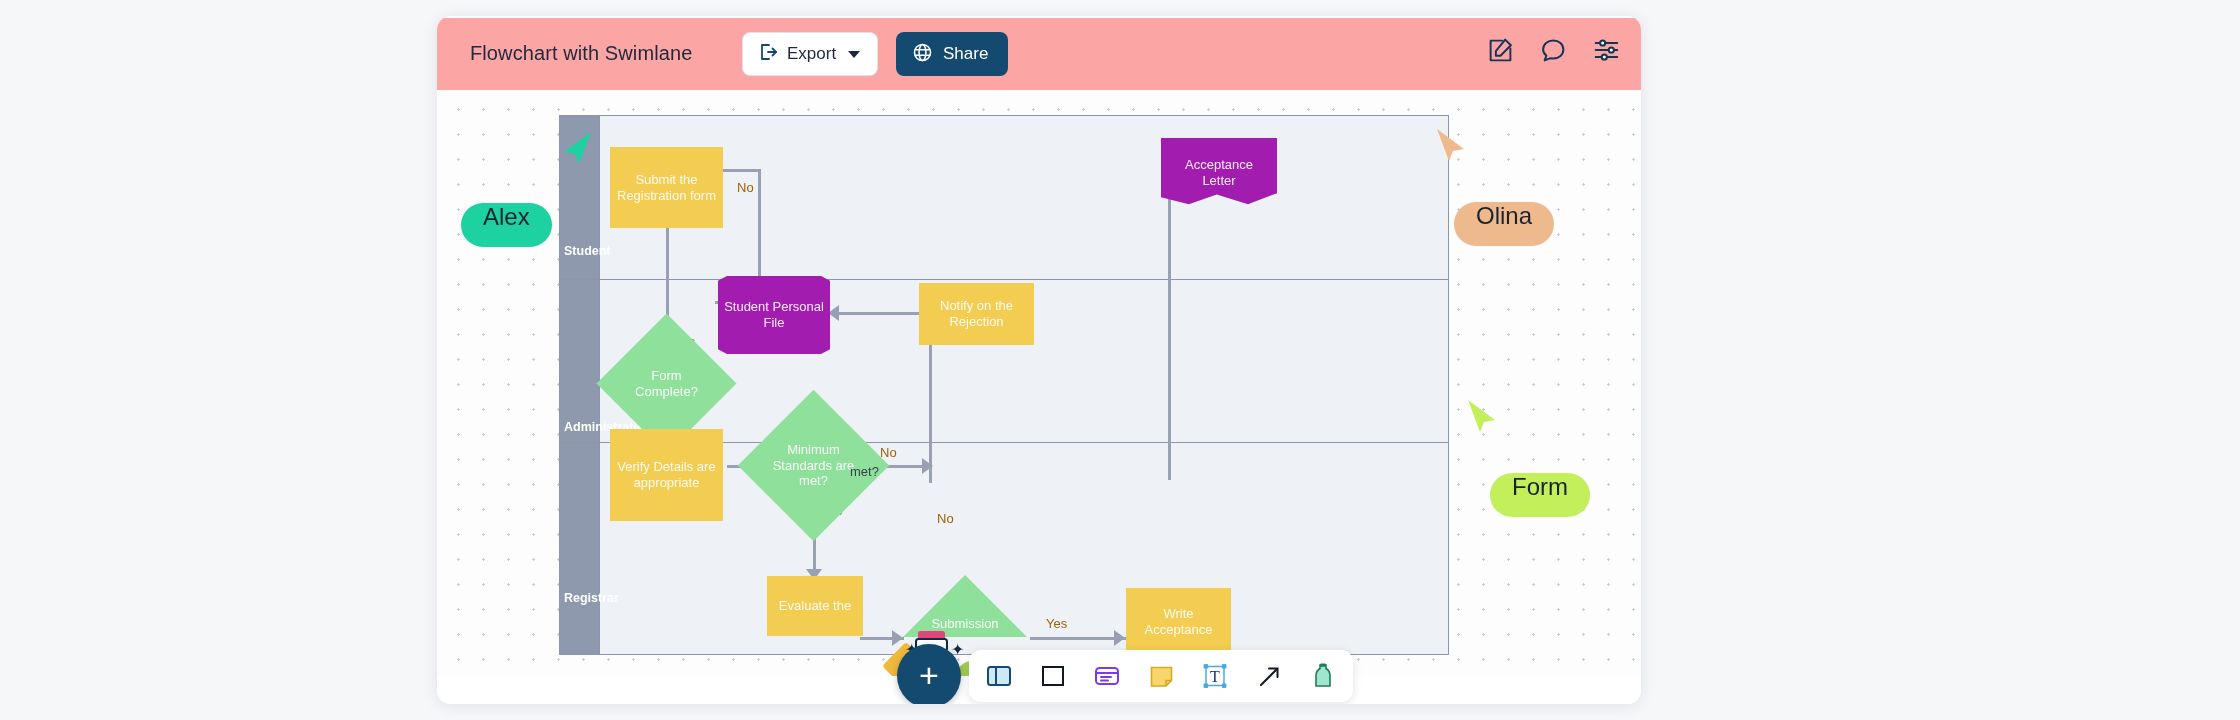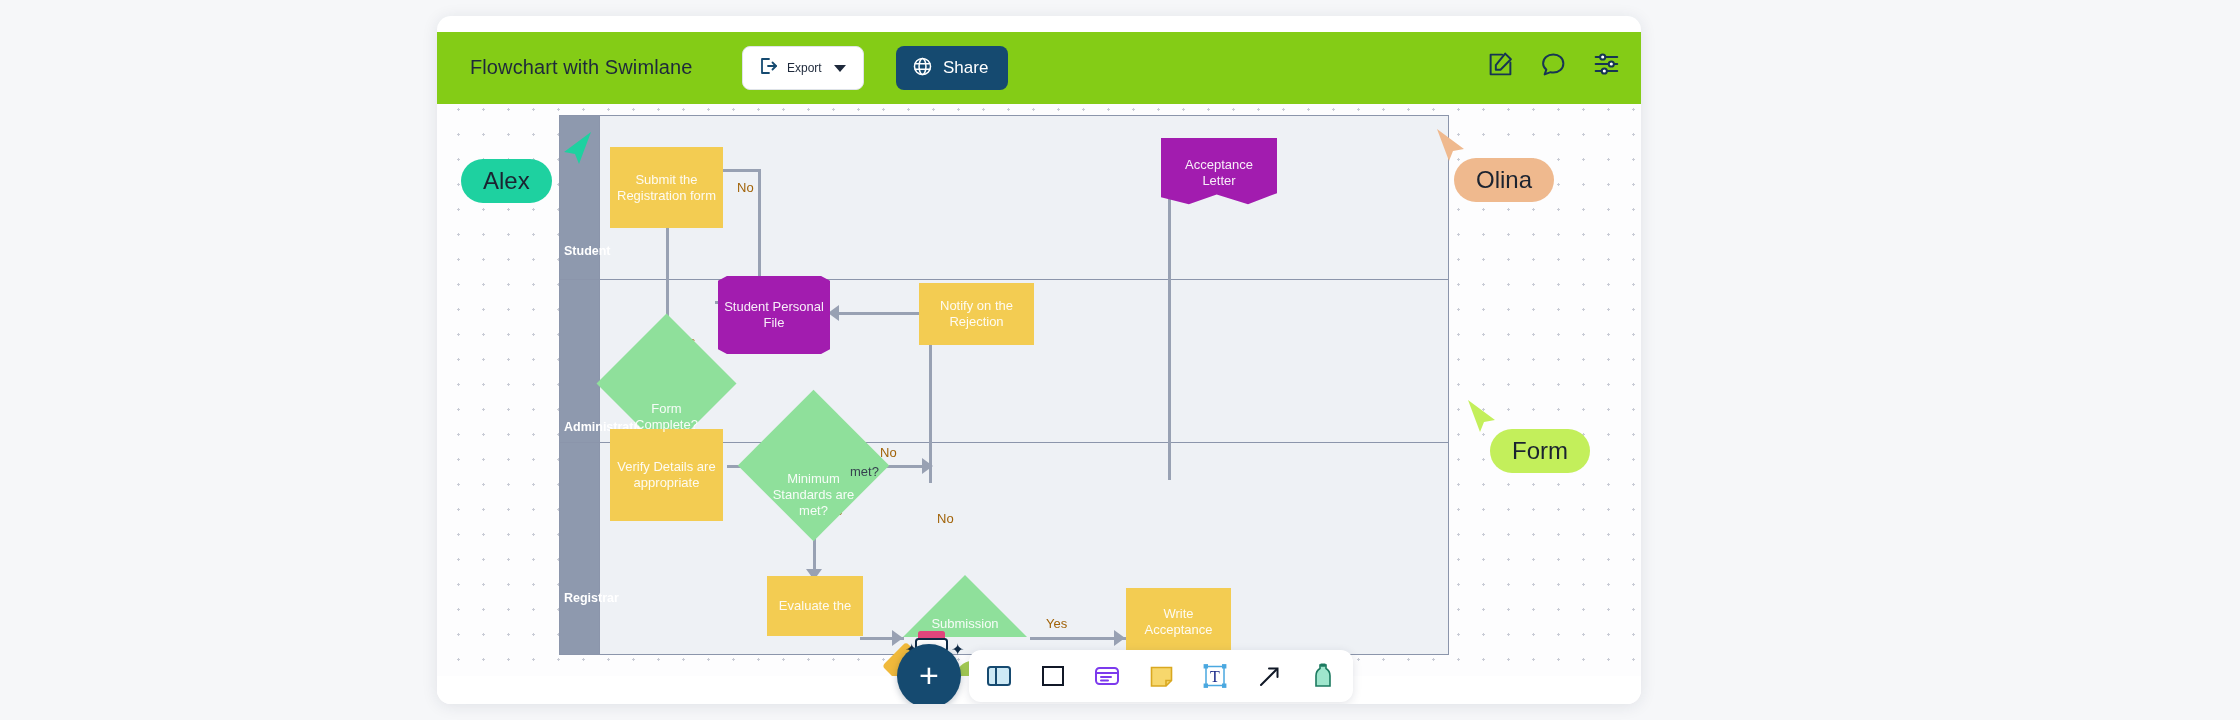--- a/index.html
+++ b/index.html
@@ -22,38 +22,38 @@
     left: 437px; top: 16px;
     width: 1204px; height: 688px;
     background: #ffffff;
     border-radius: 14px;
     box-shadow: 0 2px 16px rgba(30,40,70,.10);
     overflow: hidden;
   }
 
   
   .header {
-    position: absolute; left: 0; top: 16px;
+    position: absolute; left: 0; top: 2px;
     width: 1204px; height: 72px;
-    background: #84cc16;
+    background: #fca5a5;
     z-index: 40;
   }
   .doc-title {
     position: absolute; left: 33px; top: 24px;
     font-size: 20px; color: #1e293b; letter-spacing: .1px;
     white-space: nowrap;
   }
   .btn-export {
     position: absolute; left: 305px; top: 14px;
     height: 44px; padding: 0 17px 0 15px;
     display: flex; align-items: center; gap: 9px;
     border: 1px solid #dfe3e8; border-radius: 8px;
     background: #fff; cursor: pointer;
   }
-  .btn-export .lbl { font-size: 12px; color: #1e293b; text-align: center; }
+  .btn-export .lbl { font-size: 17px; color: #1e293b; text-align: center; }
   .caret {
     width: 0; height: 0; margin-left: 3px;
     border-left: 6px solid transparent;
     border-right: 6px solid transparent;
     border-top: 7px solid #1e293b;
   }
   .btn-share {
     position: absolute; left: 459px; top: 14px;
     height: 44px; padding: 0 20px 0 16px;
     display: flex; align-items: center; gap: 10px;
@@ -108,21 +108,21 @@
     position: absolute;
     display: flex; align-items: center; justify-content: center;
     text-align: center;
     color: #ffffff; font-size: 13px; line-height: 1.22;
     cursor: pointer;
   }
   .node .txt { padding: 0 6px; opacity: .92; }
 
   .n-rect   { background: #f3cc52; }
   .n-doc    { background: #a21caf; }
-  .n-dia    { background: transparent; align-items: flex-end; }
+  .n-dia    { background: transparent; }
   .diashape {
     position: absolute; inset: 0;
     background: #8fe09b;
     transform: rotate(45deg);
   }
   .node.n-dia .txt { position: relative; z-index: 2; }
 
   .tri {
     position: absolute;
     width: 0; height: 0;
@@ -145,24 +145,25 @@
     background: transparent; white-space: nowrap;
   }
   .ovl-lbl { position: absolute; font-size: 13px; color: #36414f; z-index: 5; }
 
   
   .collab { position: absolute; }
   .collab .pointer { position: absolute; line-height: 0; }
   .collab .pill {
     position: absolute;
     height: 44px; padding: 0 22px;
-    display: flex; align-items: center; justify-content: center;
+    display: flex; align-items: flex-start; justify-content: center;
     border-radius: 22px;
     font-size: 24px; color: #1b2330;
     white-space: nowrap;
+    margin-top: 44px;
   }
 
   .deco { position: absolute; }
   .deco-diamond {
     left: 452px; top: 633px; width: 34px; height: 34px;
     background: #f0b93b; transform: rotate(45deg); border-radius: 4px;
   }
   .deco-circle {
     left: 519px; top: 645px; width: 32px; height: 32px;
     background: #a5cc52; border-radius: 50%;

